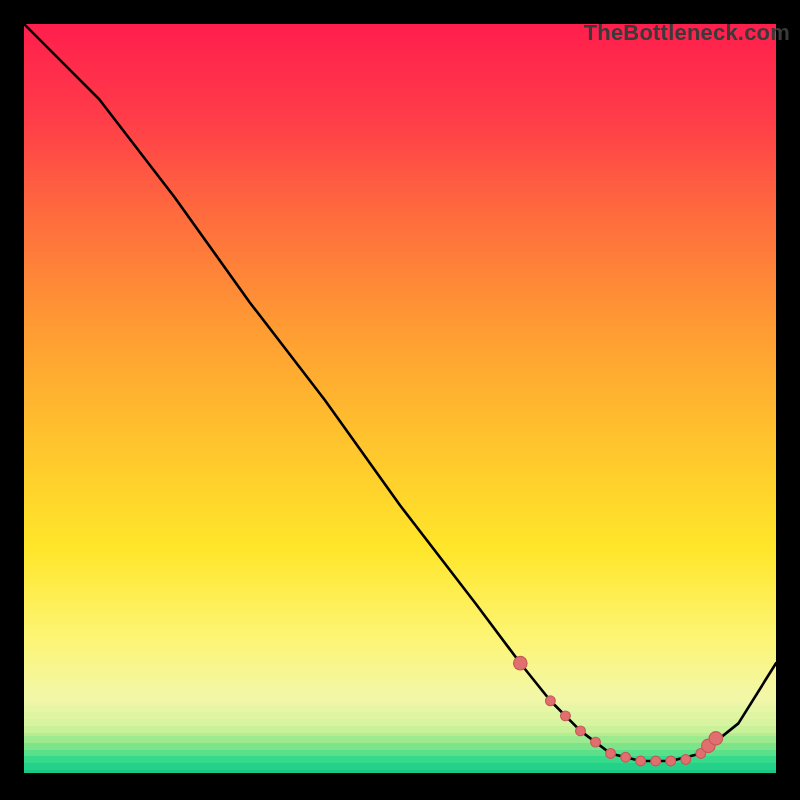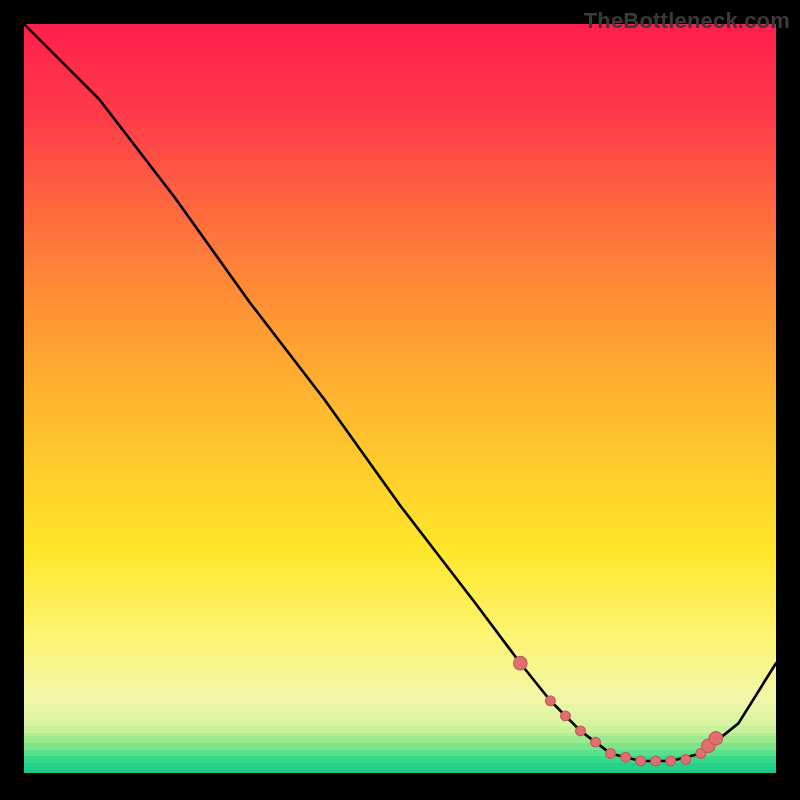--- a/index.html
+++ b/index.html
@@ -12,21 +12,21 @@
     font-family: Arial, Helvetica, sans-serif;
   }
   .frame {
     position: relative;
     width: 800px;
     height: 800px;
     background: #000;
   }
   .watermark {
     position: absolute;
-    top: 8px;
+    top: 20px;
     right: 10px;
     color: #3a3a3a;
     font-size: 22px;
     font-weight: 600;
     letter-spacing: 0.2px;
     user-select: none;
     z-index: 20;
   }
   .plot {
     position: absolute;

